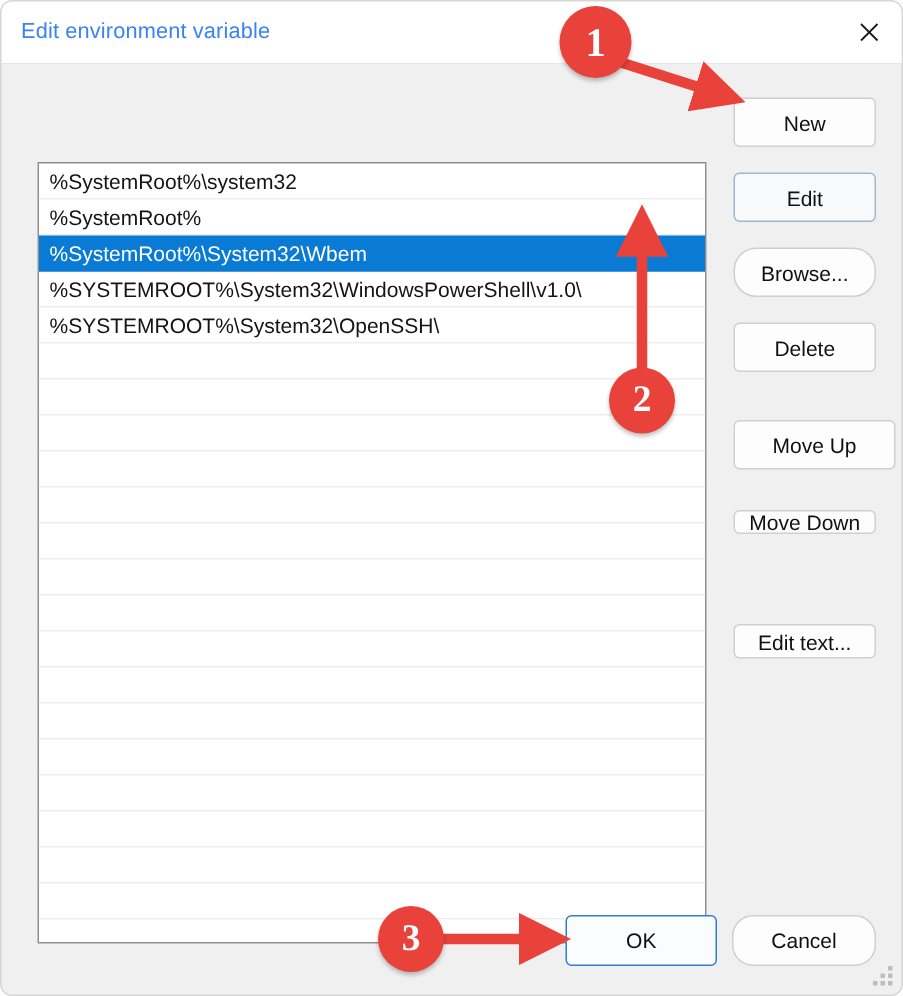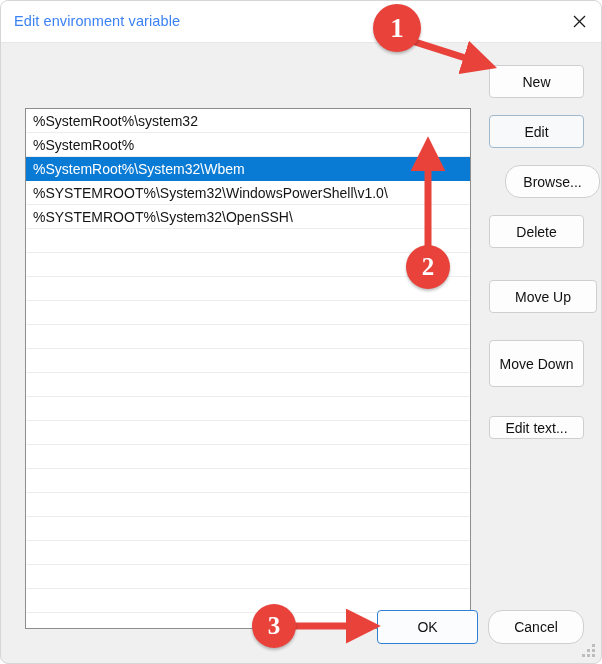--- a/index.html
+++ b/index.html
@@ -107,24 +107,24 @@
     cursor: default;
     padding: 0;
     white-space: nowrap;
   }
   .btn.hovered {
     background: #f7f9fb;
     border-color: #9fb8cc;
   }
   #btn-new       { left: 488px; top: 64px;  width: 95px; height: 33px; }
   #btn-edit      { left: 488px; top: 114px; width: 95px; height: 33px; }
-  #btn-browse    { left: 504px; top: 164px; width: 95px; height: 33px; border-radius: 15px; }
+  #btn-browse    { left: 488px; top: 164px; width: 95px; height: 33px; border-radius: 15px; }
   #btn-delete    { left: 488px; top: 214px; width: 95px; height: 33px; }
   #btn-moveup    { left: 488px; top: 279px; width: 108px; height: 33px; }
-  #btn-movedown  { left: 488px; top: 339px; width: 95px; height: 47px; }
+  #btn-movedown  { left: 488px; top: 339px; width: 95px; height: 16px; }
   #btn-edittext  { left: 488px; top: 415px; width: 95px; height: 23px; }
 
   
   #btn-ok {
     position: absolute;
     left: 376px; top: 609px;
     width: 101px; height: 34px;
     box-sizing: border-box;
     background: #fbfcfd;
     border: 1.6px solid #2f7fd0;

